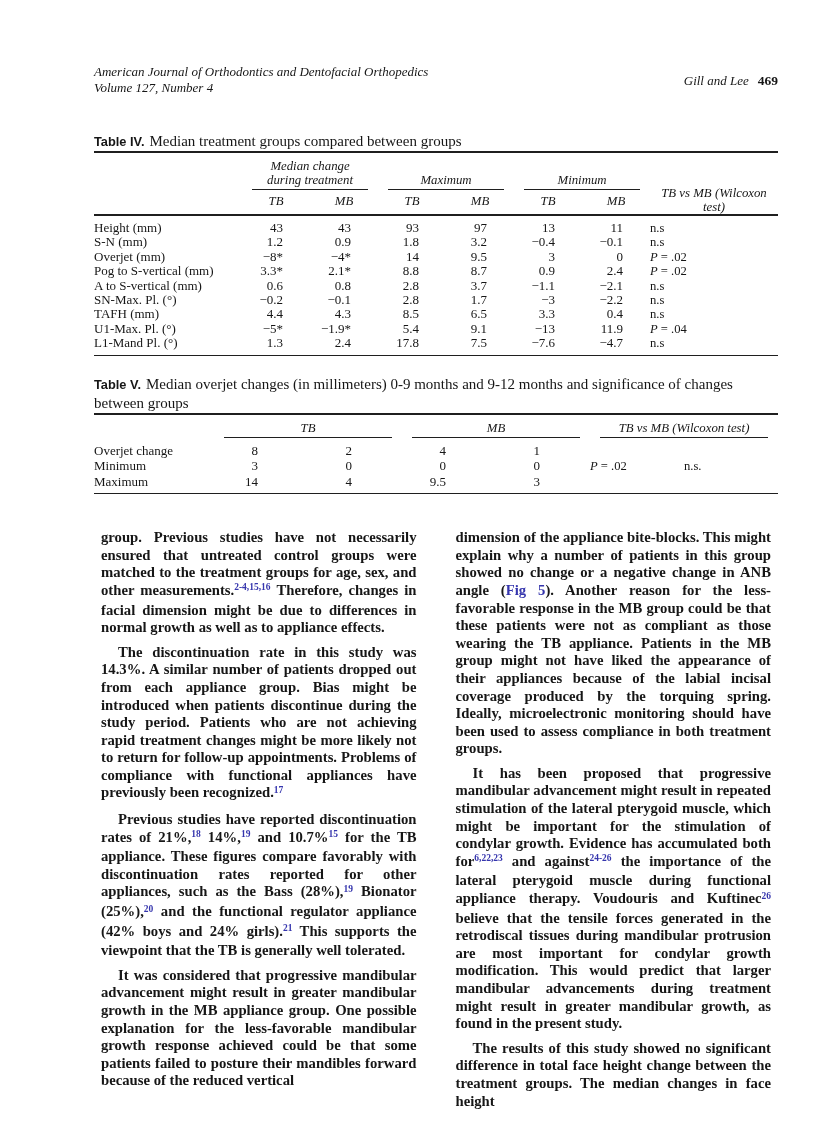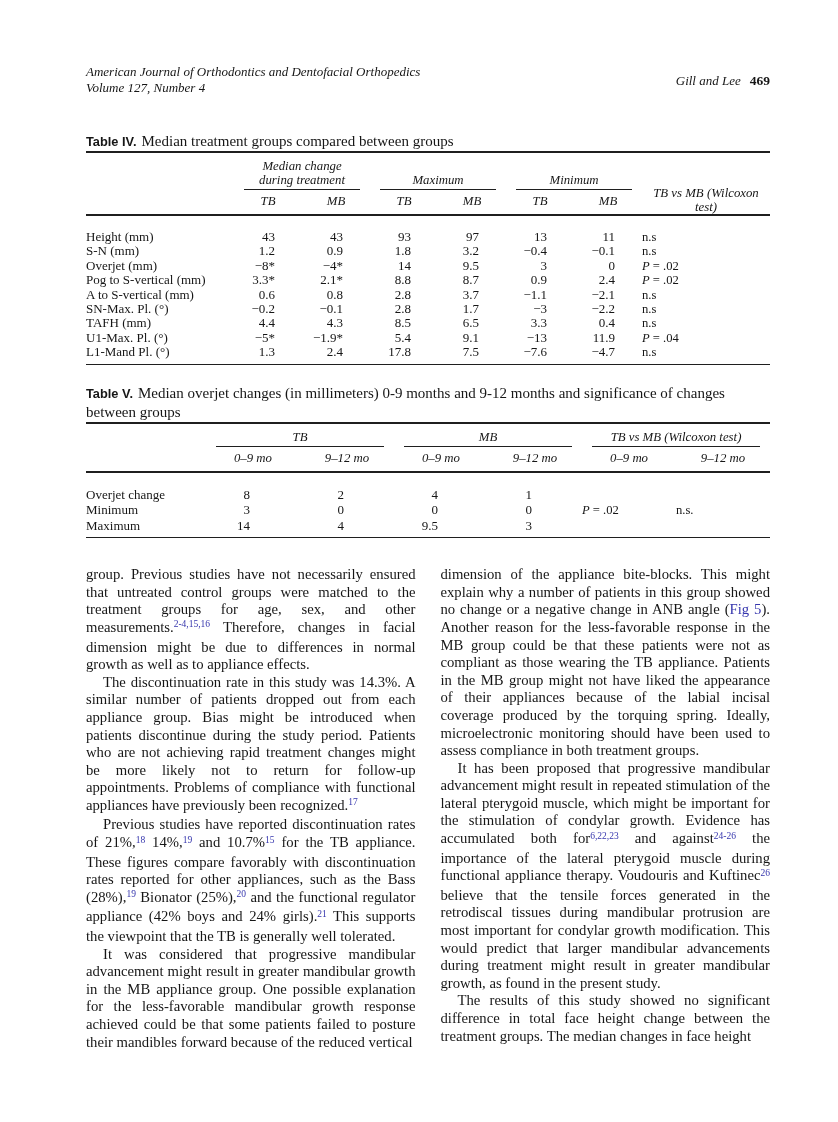--- a/index.html
+++ b/index.html
@@ -2,21 +2,21 @@
 <html style="--link-color: #3535ad;"><head>
 <meta charset="utf-8">
 <style>
   * { box-sizing: border-box; }
   html, body { margin: 0; padding: 0; background: #ffffff; }
   .page {
     width: 838px; height: 1122px; position: relative; overflow: hidden;
     background: #ffffff; color: #161616;
     font-family: "Liberation Serif", "DejaVu Serif", serif;
   }
-  .content { position: absolute; left: 86px; top: 64px; width: 684px; }
+  .content { position: absolute; left: 94px; top: 64px; width: 684px; }
 
   
   .running-head { display: flex; justify-content: space-between; align-items: flex-start;
     font-size: 13px; line-height: 16px; }
   .rh-left { font-style: italic; }
   .rh-right { font-style: italic; white-space: nowrap; margin-top: 9px; }
   .rh-right .pgnum { font-style: normal; font-weight: bold; margin-left: 9px; font-size: 13.5px; }
 
   
   .tbl-caption { margin-top: 36px; font-size: 15px; line-height: 19px; }
@@ -28,35 +28,35 @@
   table.data { width: 100%; border-collapse: collapse; table-layout: fixed; 
     border-top: 2.5px solid #1f1f1f; border-bottom: 1.5px solid #1f1f1f; }
   thead th { font-weight: normal; font-style: italic; font-size: 12.8px; padding: 0; }
   tr.group-row th { vertical-align: bottom; padding-top: 7px; }
   .spanner { margin: 0 10px; border-bottom: 1px solid #1f1f1f; padding-bottom: 2px;
     text-align: center; line-height: 13.5px; }
   th.wilcoxon { vertical-align: middle; text-align: center; line-height: 14px;
     padding: 6px 4px 0 4px; border-bottom: 2px solid #1f1f1f; }
   tr.sub-row th { text-align: center; padding: 4px 0 5px 0; border-bottom: 2px solid #1f1f1f; }
   tbody td { font-size: 13px; line-height: 14.4px; padding: 0; vertical-align: baseline; }
-  tbody tr:first-child td { padding-top: 14px; }
+  tbody tr:first-child td { padding-top: 5px; }
   tbody tr:last-child td { padding-bottom: 4px; }
   td.row-label { text-align: left; }
   td.num { text-align: right; padding-right: 27px; }
   td.sig { text-align: left; font-size: 12.6px; }
   table.t5 td.num { padding-right: 50px; }
   table.t5 tbody td { line-height: 15px; }
 
   .footnotes { margin-top: 7px; font-size: 12.5px; line-height: 15px; }
   .ital { font-style: italic; }
 
   
   .body-cols { display: flex; gap: 25px; margin-top: 28px; }
   .tcol { flex: 1; text-align: justify; font-size: 14.7px; line-height: 17.6px; }
-  .para { margin: 0; }
+  .para { margin: 7px; font-weight: bold; }
   .para.indent { text-indent: 17px; }
   .sup { font-size: 9.5px; position: relative; top: -4.5px; }
   .link { color: var(--link-color, #3535ad); }
 </style>
 </head>
 <body>
 
 <div class="page">
   <div class="content">
 
@@ -221,29 +221,20 @@
           <th colspan="2">
             <div class="spanner"><span>TB</span></div>
           </th>
           <th colspan="2">
             <div class="spanner"><span>MB</span></div>
           </th>
           <th colspan="2">
             <div class="spanner"><span>TB vs MB (Wilcoxon test)</span></div>
           </th>
         </tr>
-        <tr class="sub-row">
-          <th class="stub"></th>
-          <th>0–9 mo</th>
-          <th>9–12 mo</th>
-          <th>0–9 mo</th>
-          <th>9–12 mo</th>
-          <th>0–9 mo</th>
-          <th>9–12 mo</th>
-        </tr>
       </thead>
       <tbody>
           <tr>
             <td class="row-label">Overjet change</td>
             <td class="num">8</td>
             <td class="num">2</td>
             <td class="num">4</td>
             <td class="num">1</td>
             <td class="sig"></td>
             <td class="sig"></td>

